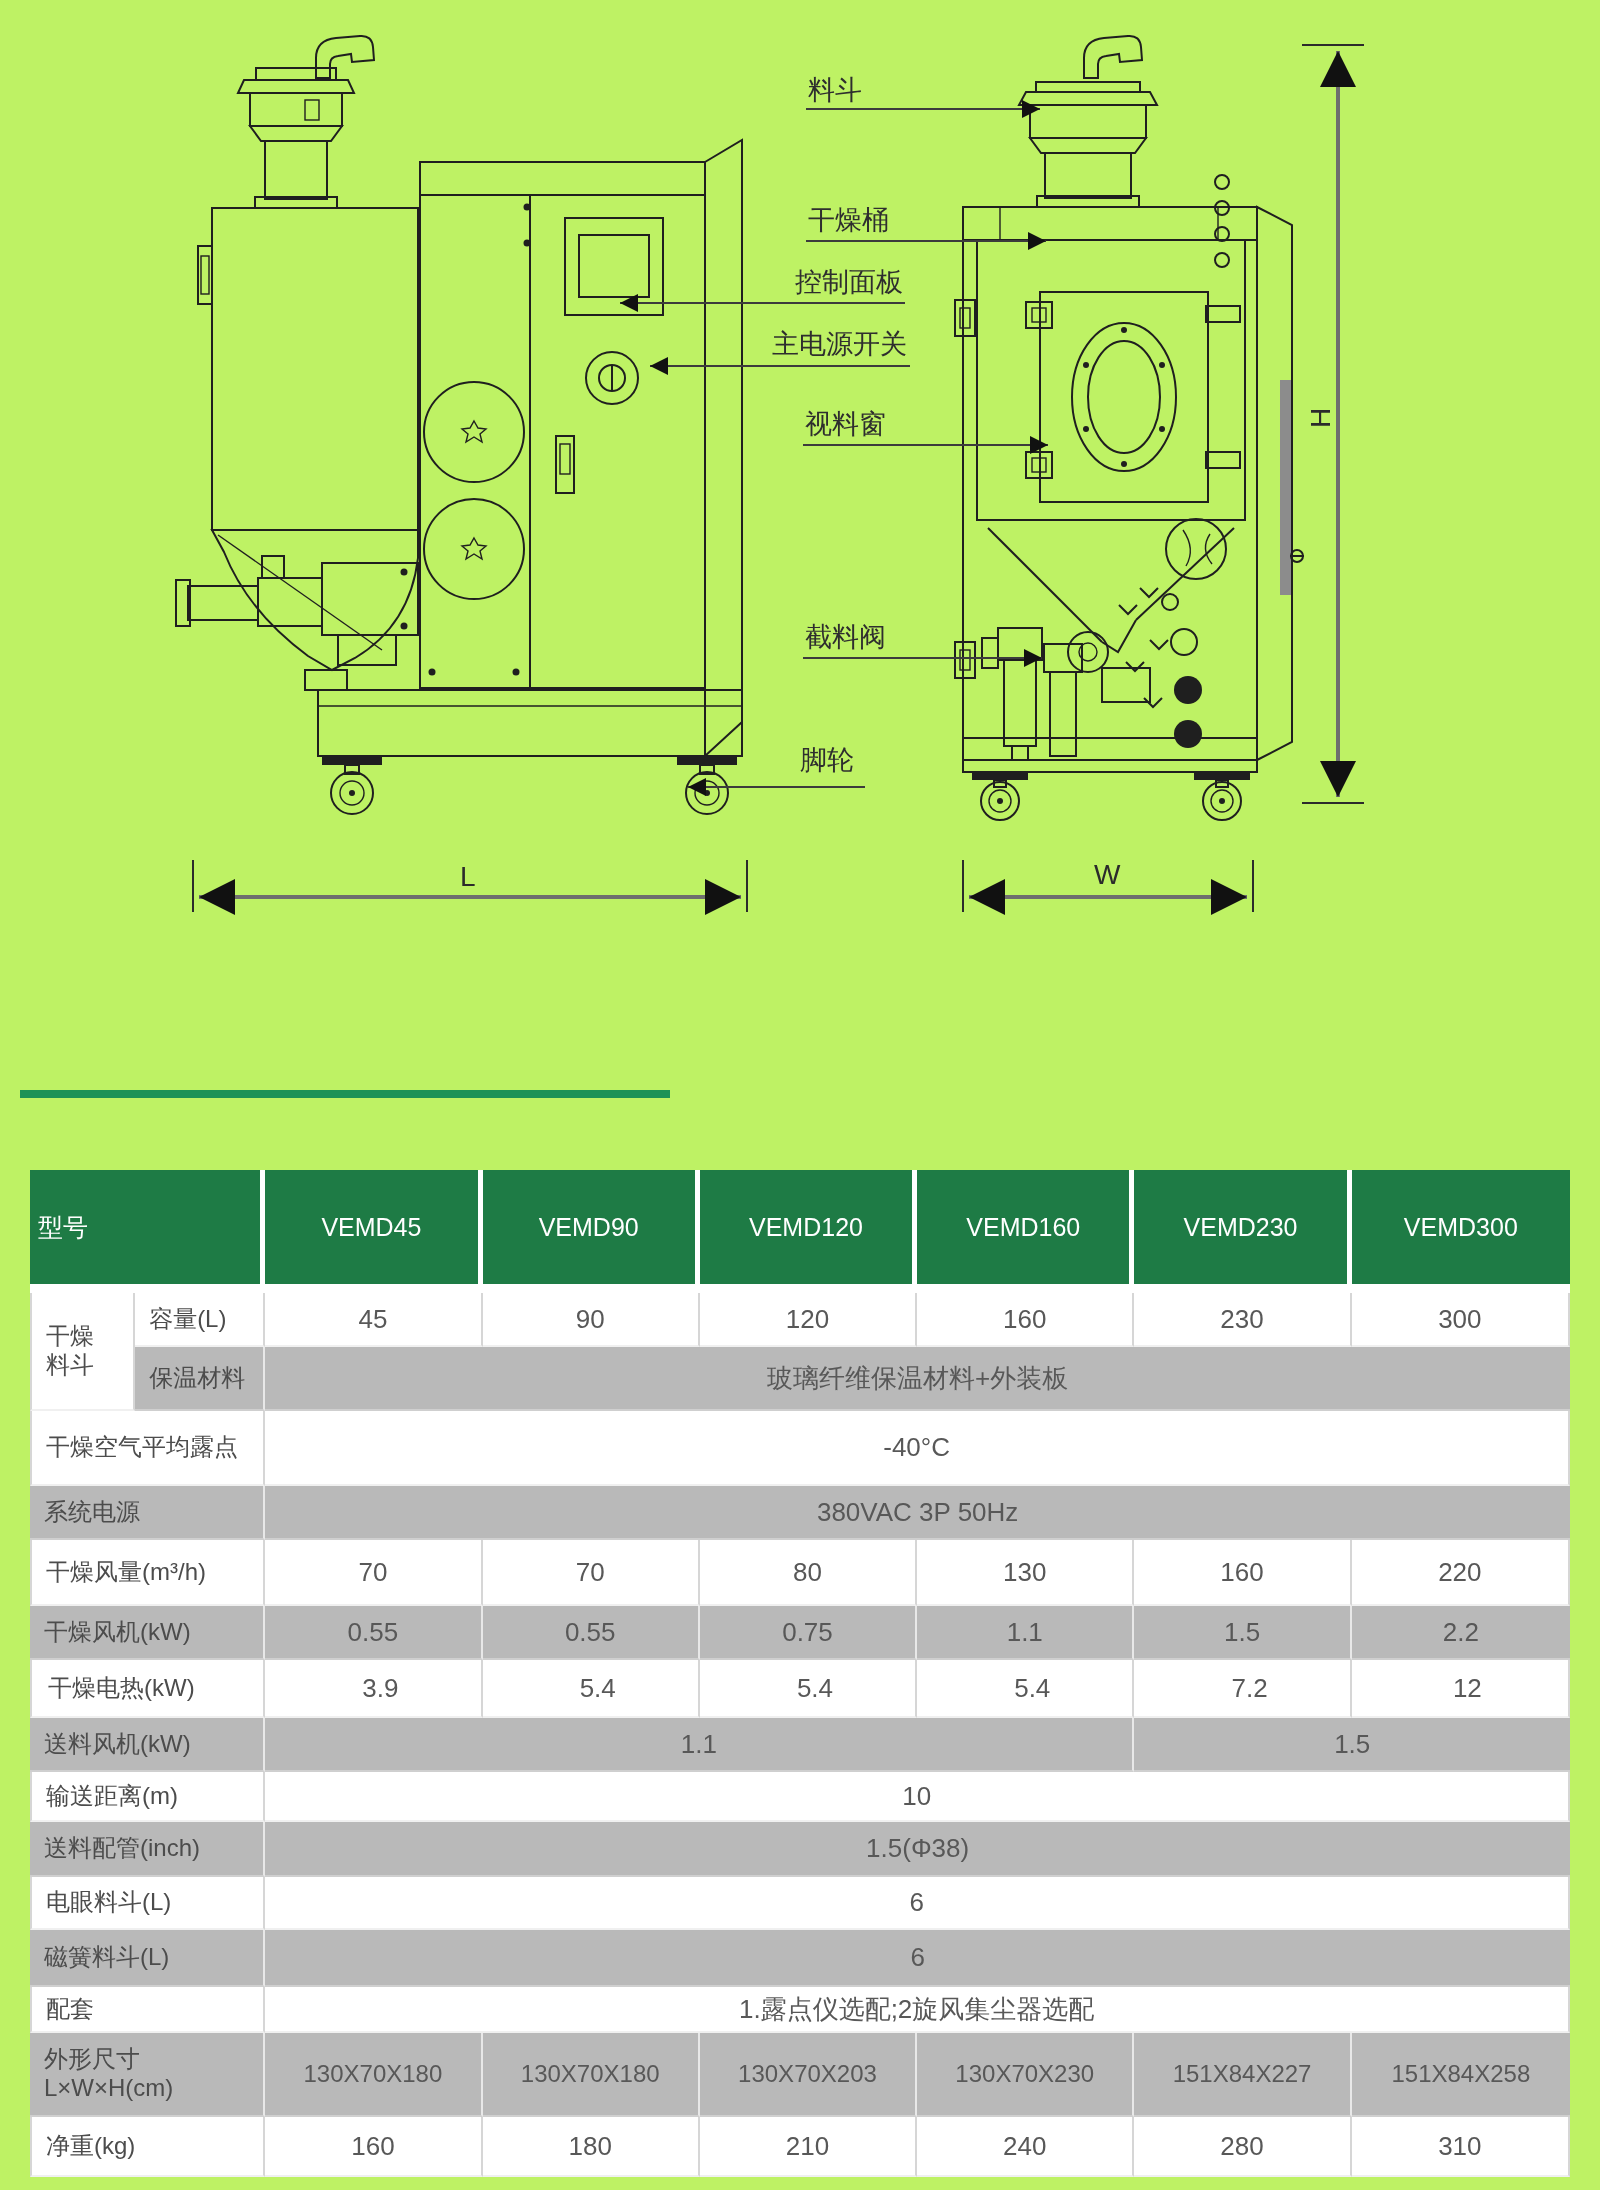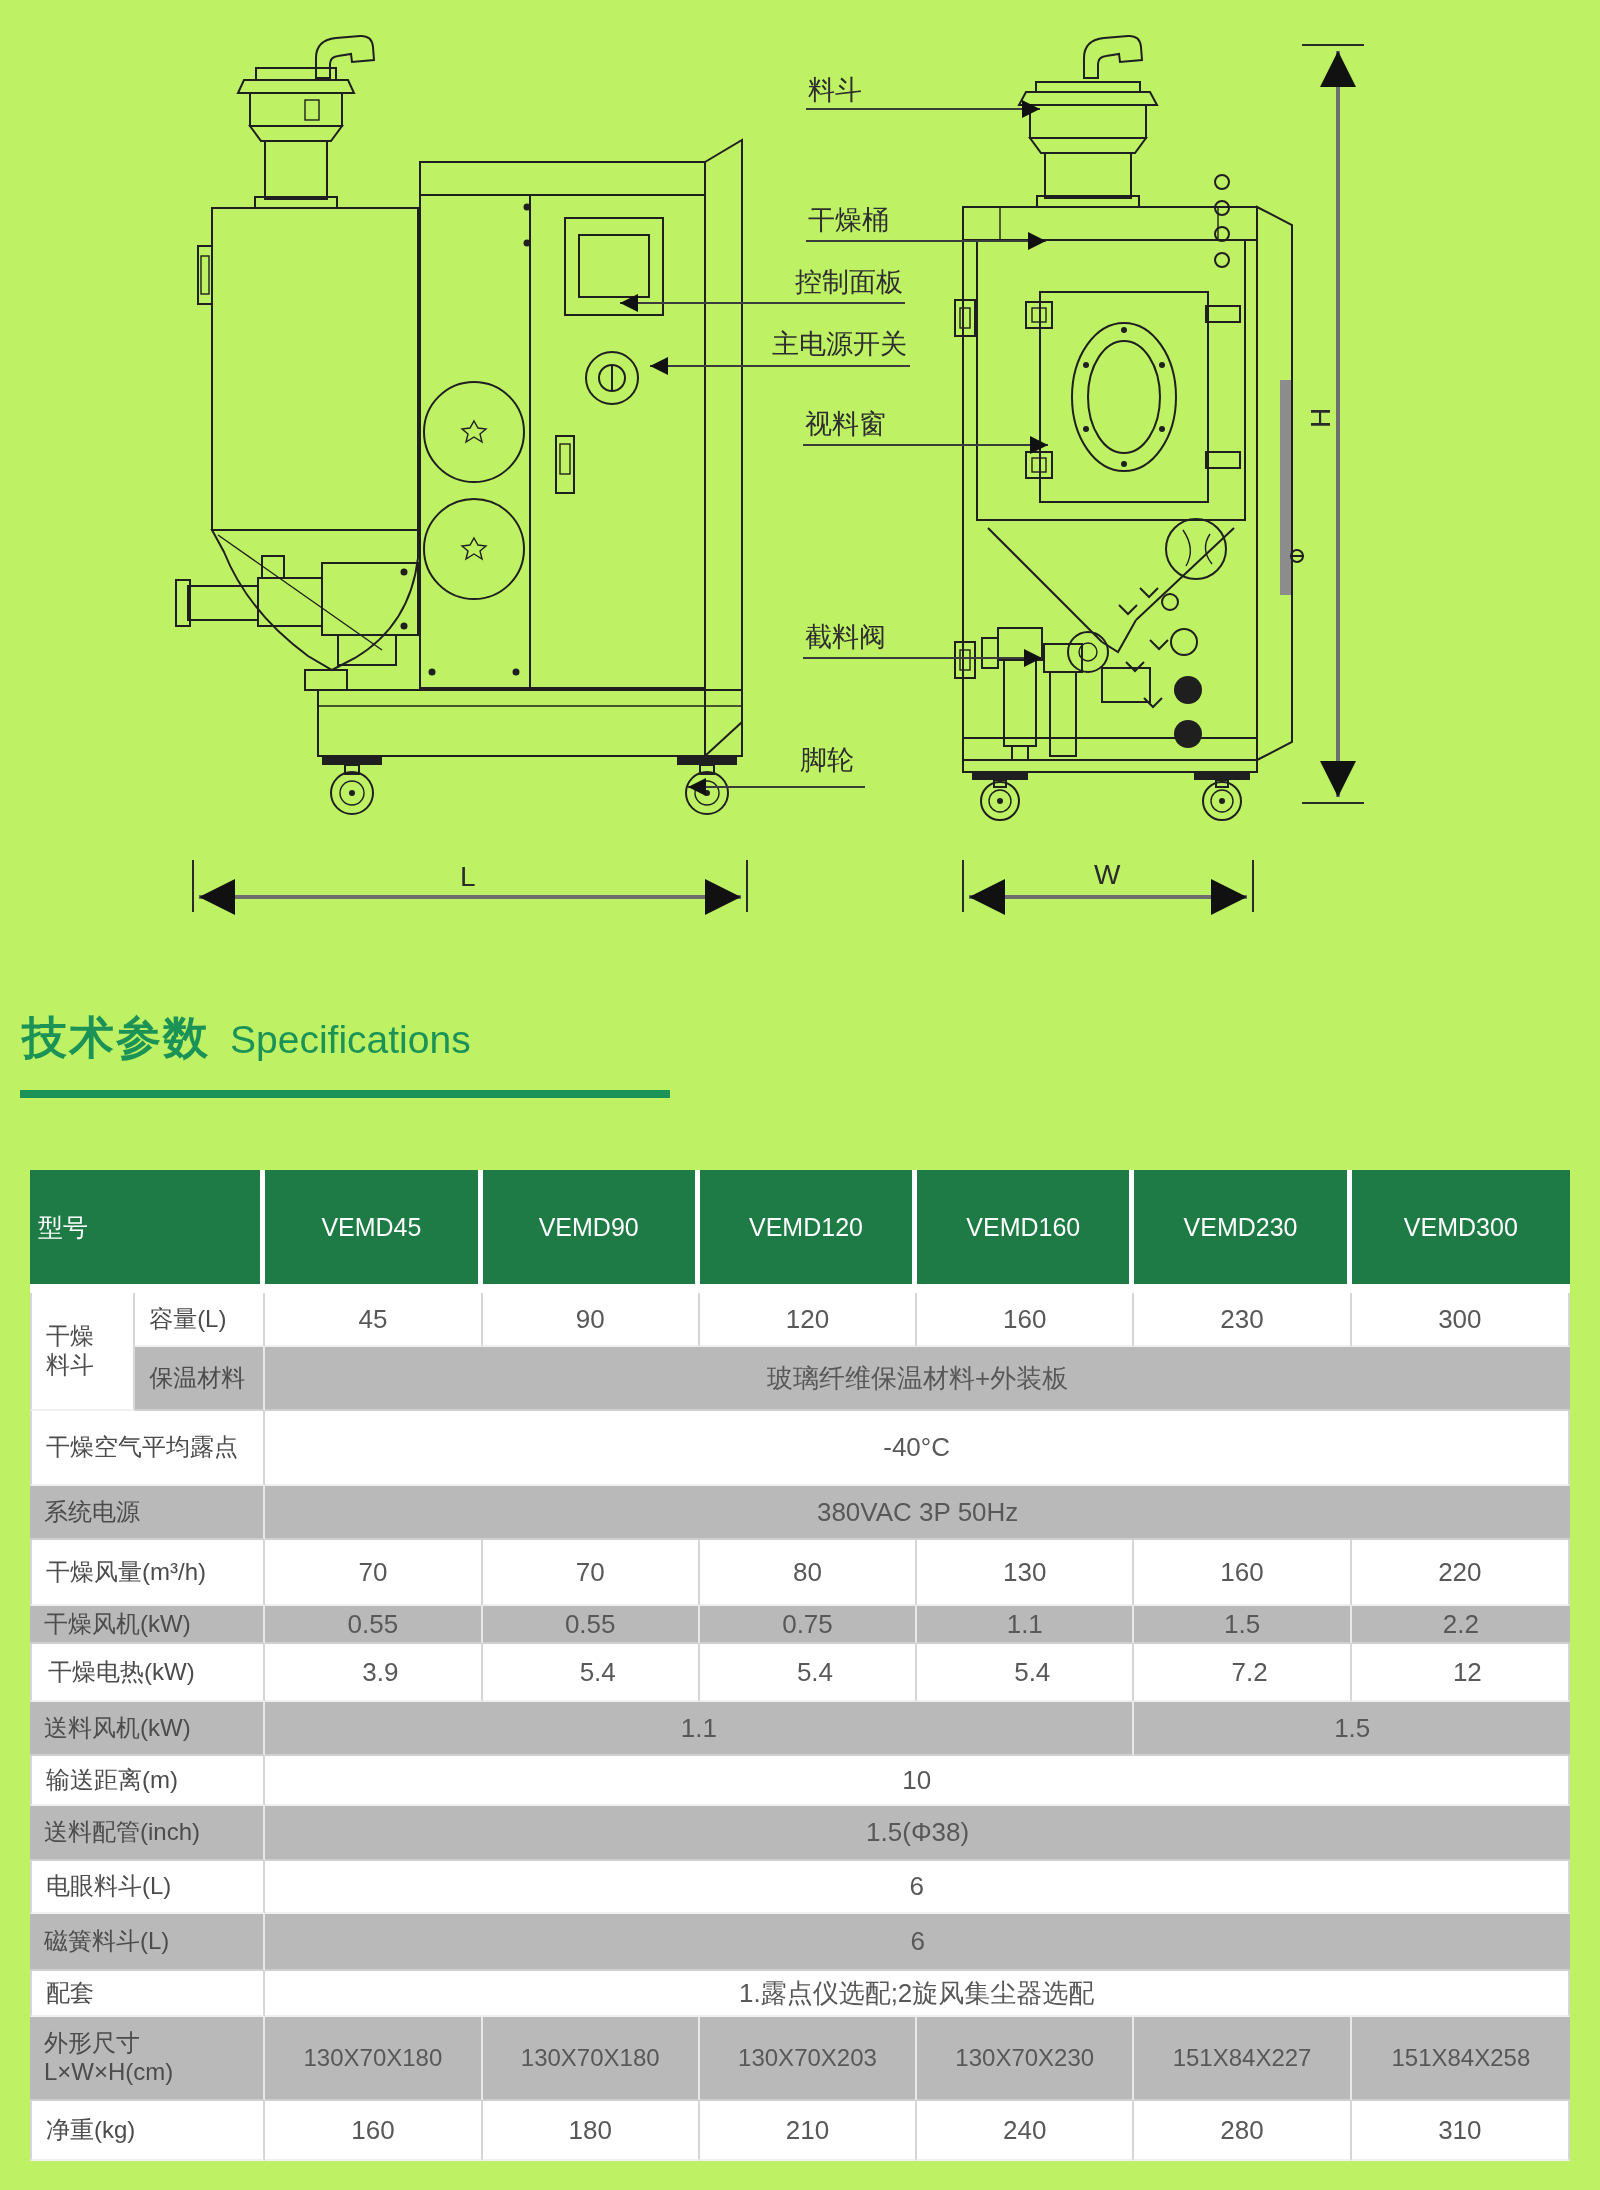--- a/index.html
+++ b/index.html
@@ -30,21 +30,21 @@
   td{box-sizing:border-box;vertical-align:middle;}
   tr.w td{background:#ffffff;border-right:2px solid #d6d6d6;border-bottom:2px solid #f0f0f0;}
   tr.w td:first-child{border-left:2px solid #d6d6d6;}
   tr.g td{background:#b9b9b9;border-right:2px solid #e8e8e8;border-bottom:2px solid #cfcfcf;}
   tr.g td:last-child{border-right:none;}
   td.lab{text-align:left;padding-left:14px;color:#4c4c4c;font-size:24px;white-space:pre-line;line-height:1.2;}
   td.val{text-align:center;color:#585858;font-size:26px;}
   tr.dims td.val{font-size:24px;}
   td.rowspan-cell{background:#ffffff !important;}
   tr.r1 td{height:54px;} tr.r2 td{height:64px;} tr.r3 td{height:75px;} tr.r4 td{height:54px;}
-  tr.r5 td{height:66px;} tr.r6 td{height:38px;} tr.r7 td{height:58px;padding-left:16px;} tr.r8 td{height:54px;}
+  tr.r5 td{height:66px;} tr.r6 td{height:54px;} tr.r7 td{height:58px;padding-left:16px;} tr.r8 td{height:54px;}
   tr.r9 td{height:50px;margin-left:40px;} tr.r10 td{height:55px;} tr.r11 td{height:53px;} tr.r12 td{height:57px;}
   tr.r13 td{height:46px;} tr.r14 td{height:84px;} tr.r15 td{height:60px;}
 </style>
 </head>
 <body>
 
 <div class="canvas">
 
   <svg class="drawing" width="1600" height="950" viewBox="0 0 1600 950">
     <defs>
@@ -253,24 +253,20 @@
       <line class="dimline" x1="969" y1="897" x2="1247" y2="897" marker-start="url(#ar)" marker-end="url(#ar)"></line>
       <text class="dimlbl" x="1094" y="884">W</text>
 
       <line class="tick" x1="1302" y1="45" x2="1364" y2="45"></line>
       <line class="tick" x1="1302" y1="803" x2="1364" y2="803"></line>
       <line class="dimline" x1="1338" y1="51" x2="1338" y2="797" marker-start="url(#ar)" marker-end="url(#ar)"></line>
       <text class="dimlbl" x="1322" y="436" transform="rotate(-90 1322 428)">H</text>
     </g>
   </svg>
 
-  <div class="section-title">
-    <span class="title-zh">技术参数</span>
-    <span class="title-en">Specifications</span>
-  </div>
   <div class="title-bar"></div>
 
   <div class="spec-wrap">
     <table class="spec">
       <colgroup>
         <col style="width:105px">
           <col style="width:130px">
         <col style="width:217px">
           <col style="width:217px">
           <col style="width:217px">

